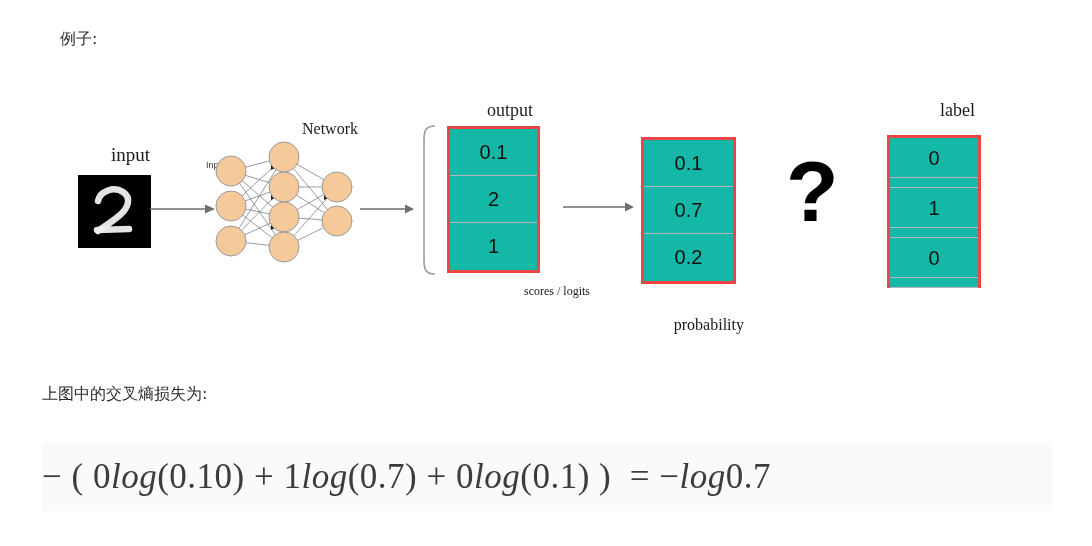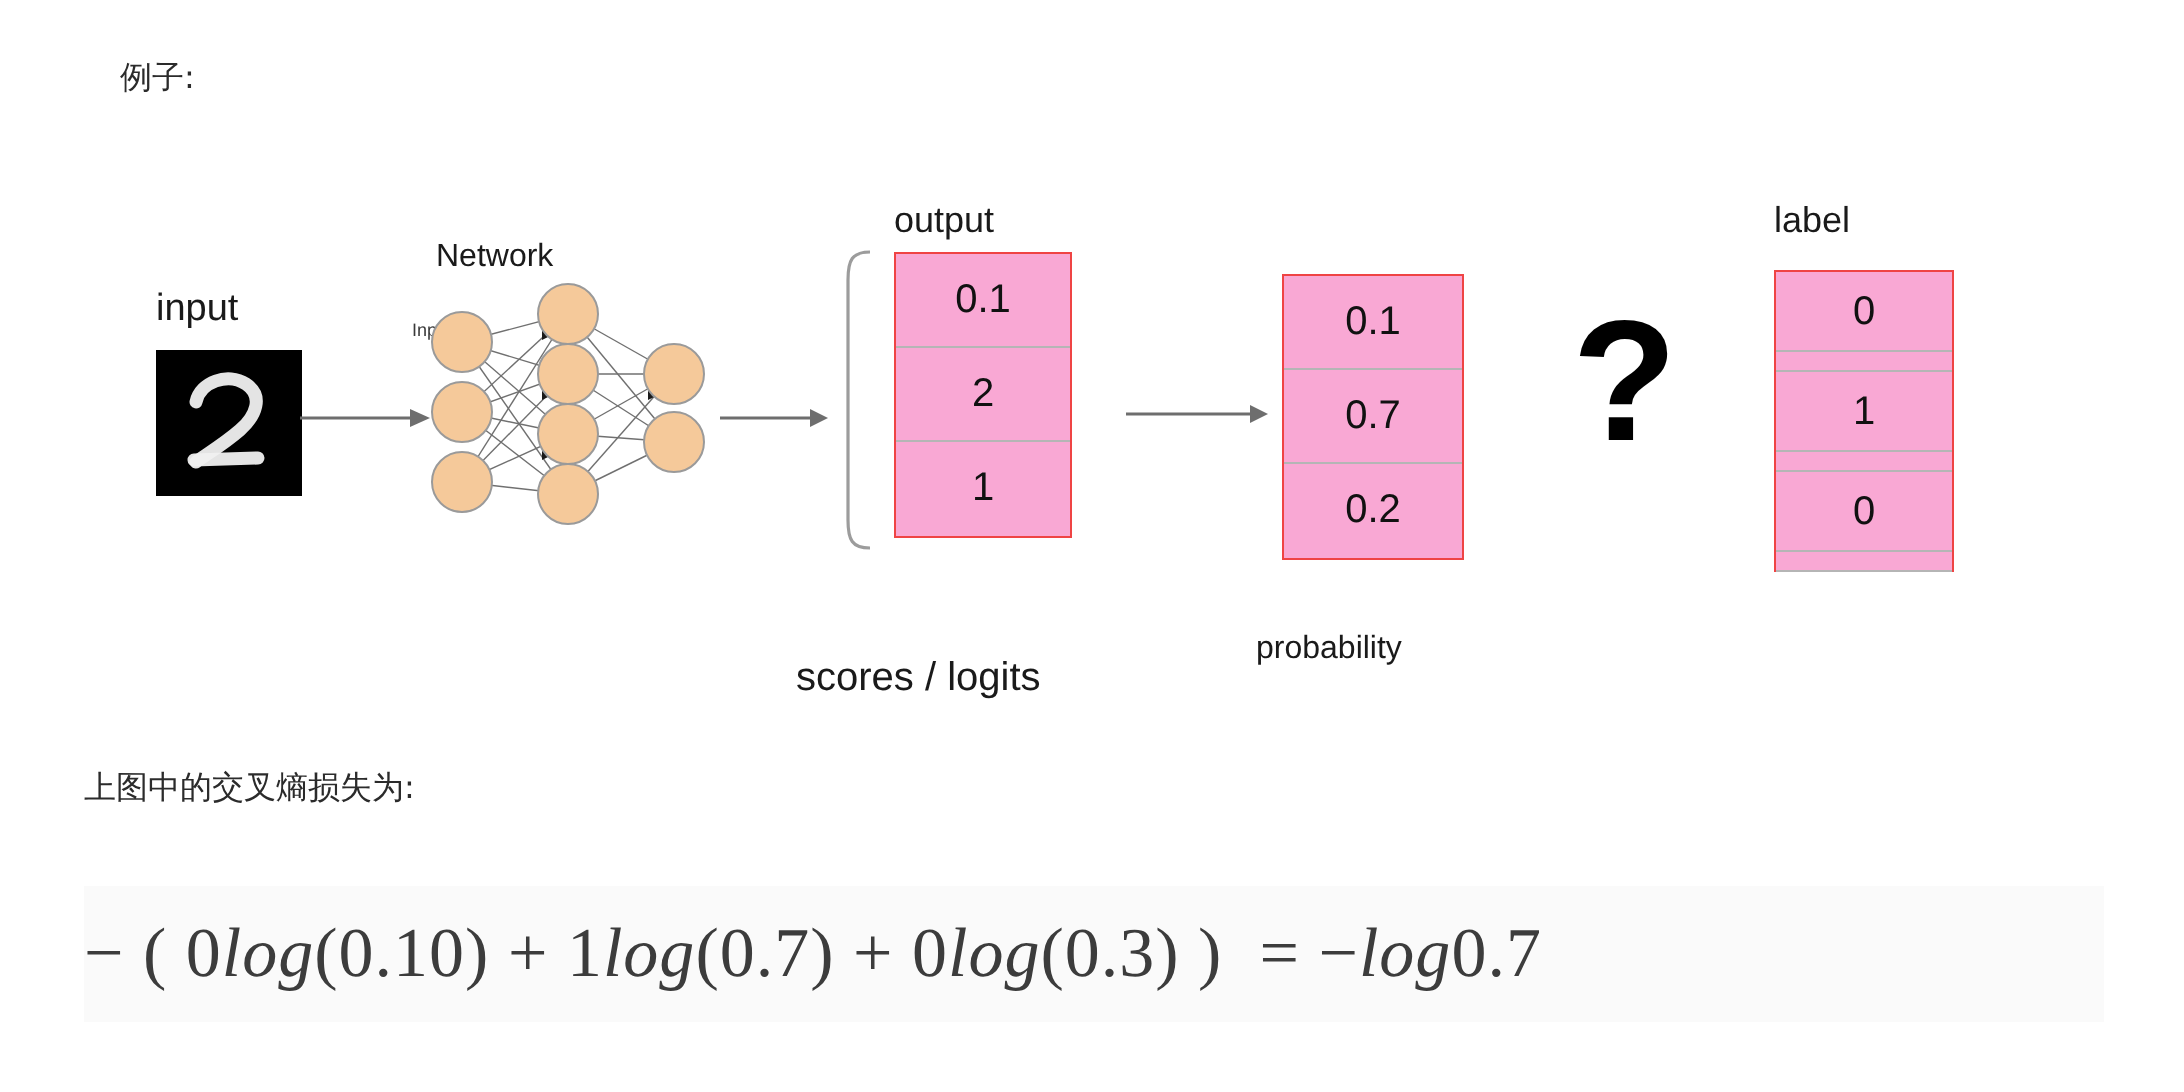--- a/index.html
+++ b/index.html
@@ -32,24 +32,24 @@
   #figure {
     position: absolute;
     left: 0;
     top: 90px;
     width: 1092px;
     height: 240px;
   }
 
   .fig-label {
     position: absolute;
-    font-family: Liberation Sans, sans-serif;
+    font-family: Liberation Serif, serif;
     color: #1a1a1a;
     white-space: nowrap;
-    text-align: left;
+    text-align: right;
   }
 
   
   #input-label {
     left: 78px; top: 54px; width: 72px;
     font-size: 19px;
   }
 
   
   #network-label {
@@ -64,23 +64,22 @@
   }
 
   
   #label-label {
     left: 887px; top: 10px; width: 88px;
     font-size: 18px;
   }
 
   
   #scores-caption {
-    left: 398px; top: 194px; width: 160px;
-    font-size: 20px;
-    margin-top: 44px;
+    left: 430px; top: 194px; width: 160px;
+    font-size: 12px;
   }
 
   
   #probability-caption {
     left: 628px; top: 208px; width: 116px;
     font-size: 16px;
     margin-top: 18px;
   }
 
   
@@ -108,23 +107,23 @@
     position: absolute;
     left: 206px; top: 70px;
     font-size: 9px;
     color: #3a3a3a;
     font-family: "Liberation Sans", sans-serif;
   }
 
   
   .value-table {
     position: absolute;
-    border: 1px solid #ef4444;
+    border: 3px solid #ef4444;
     border-collapse: collapse;
-    background: #f9a8d4;
+    background: #14b8a6;
   }
   .value-table .cell {
     border-bottom: 1px solid #b5b5b5;
     text-align: center;
     font-family: "Liberation Sans", sans-serif;
     color: #111111;
     box-sizing: border-box;
   }
   .value-table .cell:last-child { border-bottom: none; }
 
@@ -326,14 +325,14 @@
     <div class="cell spacer"></div>
     <div class="cell">1</div>
     <div class="cell spacer"></div>
     <div class="cell">0</div>
     <div class="cell spacer"></div>
   </div>
 
 </div>
 
 <div id="formula">
-  <span>− ( </span><span>0</span><span class="it">log</span><span>(0.10)</span><span> + </span><span>1</span><span class="it">log</span><span>(0.7)</span><span> + </span><span>0</span><span class="it">log</span><span>(0.3)</span><span> ) </span><span> = </span><span>−</span><span class="it">log</span><span>0.7</span>
+  <span>− ( </span><span>0</span><span class="it">log</span><span>(0.10)</span><span> + </span><span>1</span><span class="it">log</span><span>(0.7)</span><span> + </span><span>0</span><span class="it">log</span><span>(0.1)</span><span> ) </span><span> = </span><span>−</span><span class="it">log</span><span>0.7</span>
 </div>
 
 </body></html>

